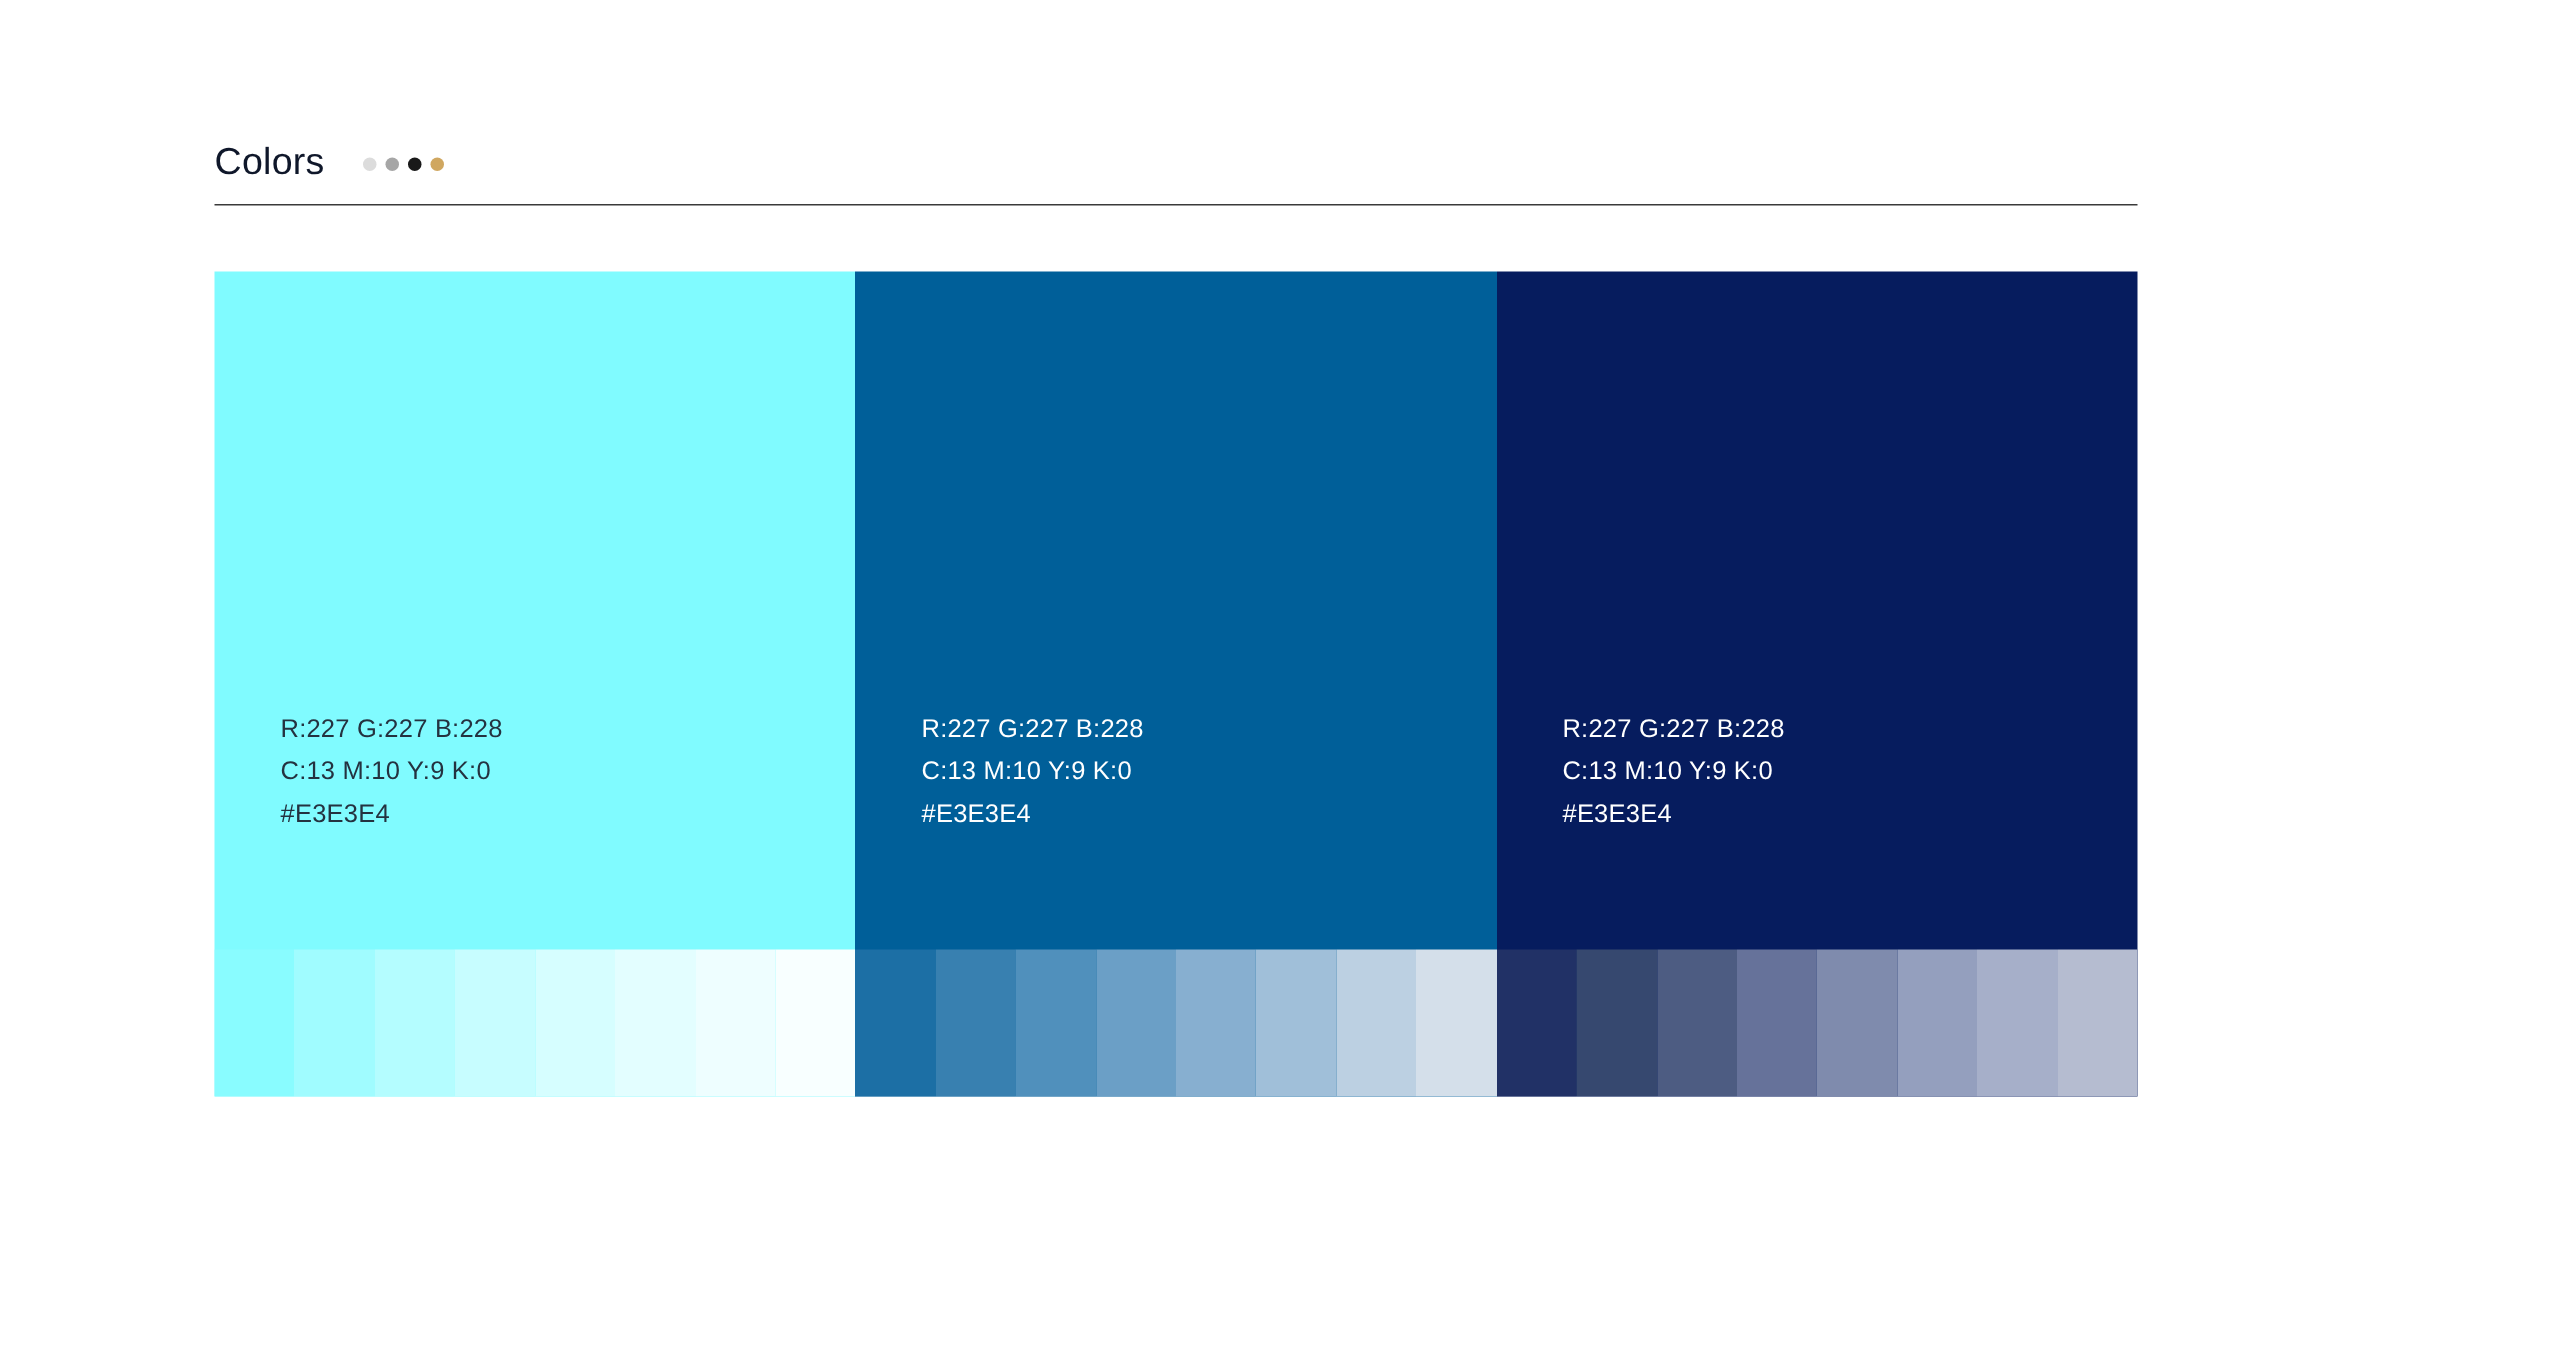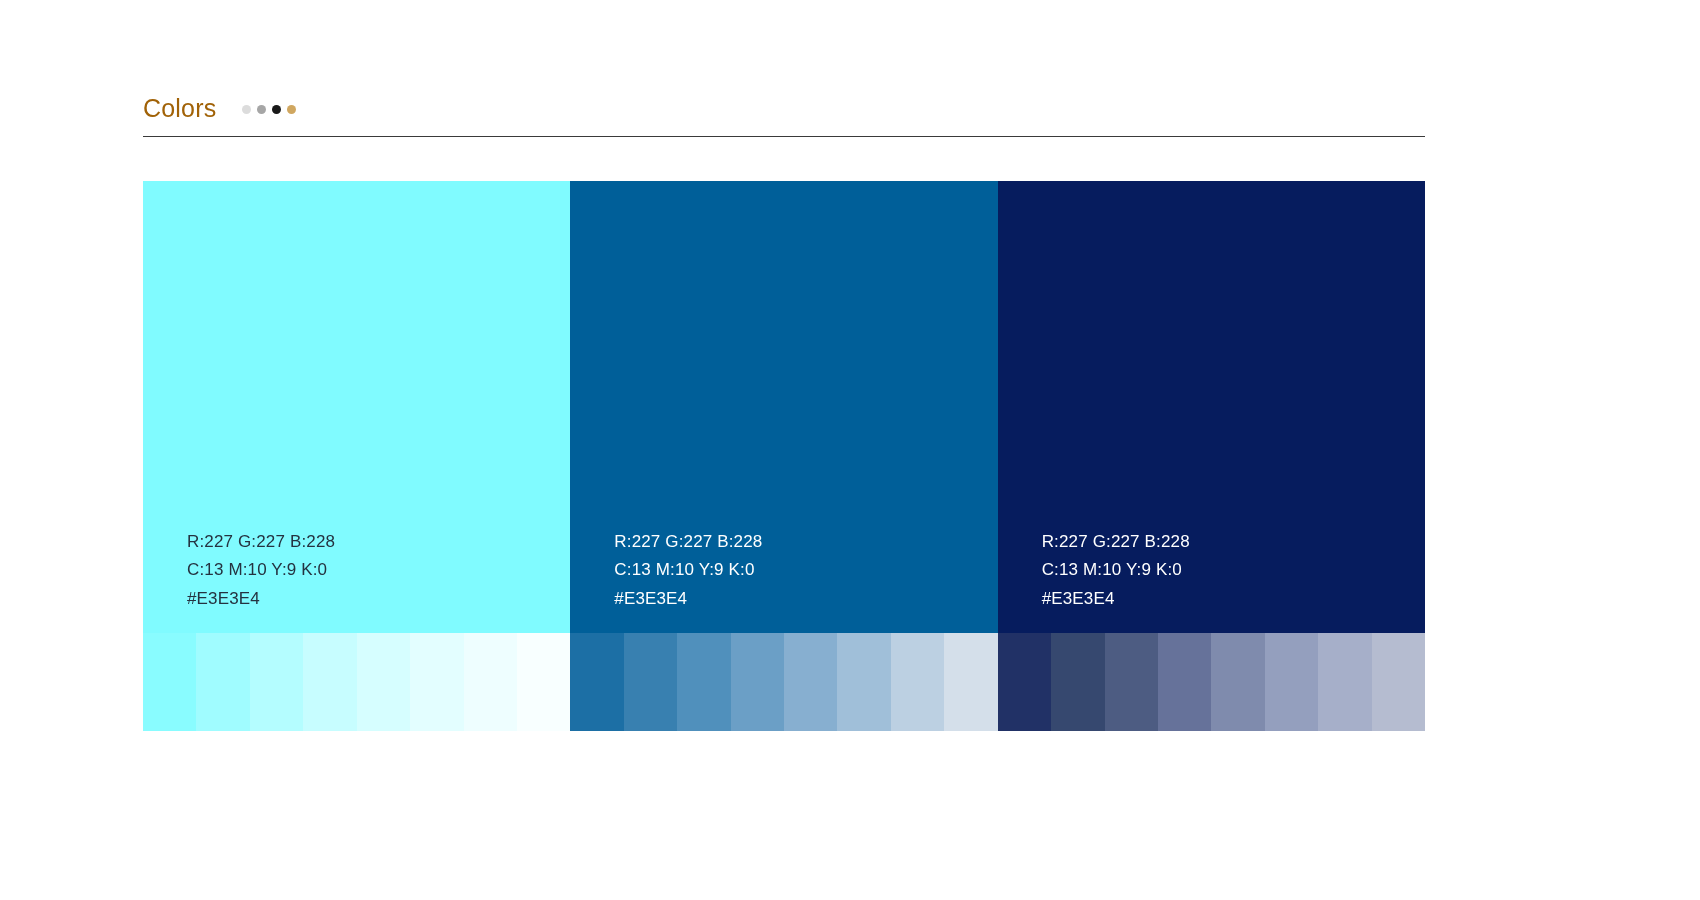--- a/index.html
+++ b/index.html
@@ -29,21 +29,21 @@
     left: 143px;
     top: 88px;
     width: 1282px;
     height: 40px;
     display: flex;
     align-items: center;
   }
   .page-title {
     font-size: 25px;
     font-weight: 400;
-    color: #a16207;
+    color: #0f172a;
     letter-spacing: 0.2px;
     line-height: 1;
     white-space: nowrap;
   }
   .dot-group {
     display: flex;
     align-items: center;
     gap: 6px;
     margin-left: 26px;
     padding-top: 3px;
@@ -85,21 +85,21 @@
     overflow: hidden;
   }
 
   .panel-body {
     position: relative;
     flex: 1 1 auto;
     display: flex;
     flex-direction: column;
     justify-content: flex-end;
     padding-left: 44px;
-    padding-bottom: 20px;
+    padding-bottom: 76px;
     box-sizing: border-box;
   }
 
   .info-line {
     font-size: 17px;
     line-height: 28.5px;
     letter-spacing: 0.15px;
     white-space: nowrap;
   }
 

